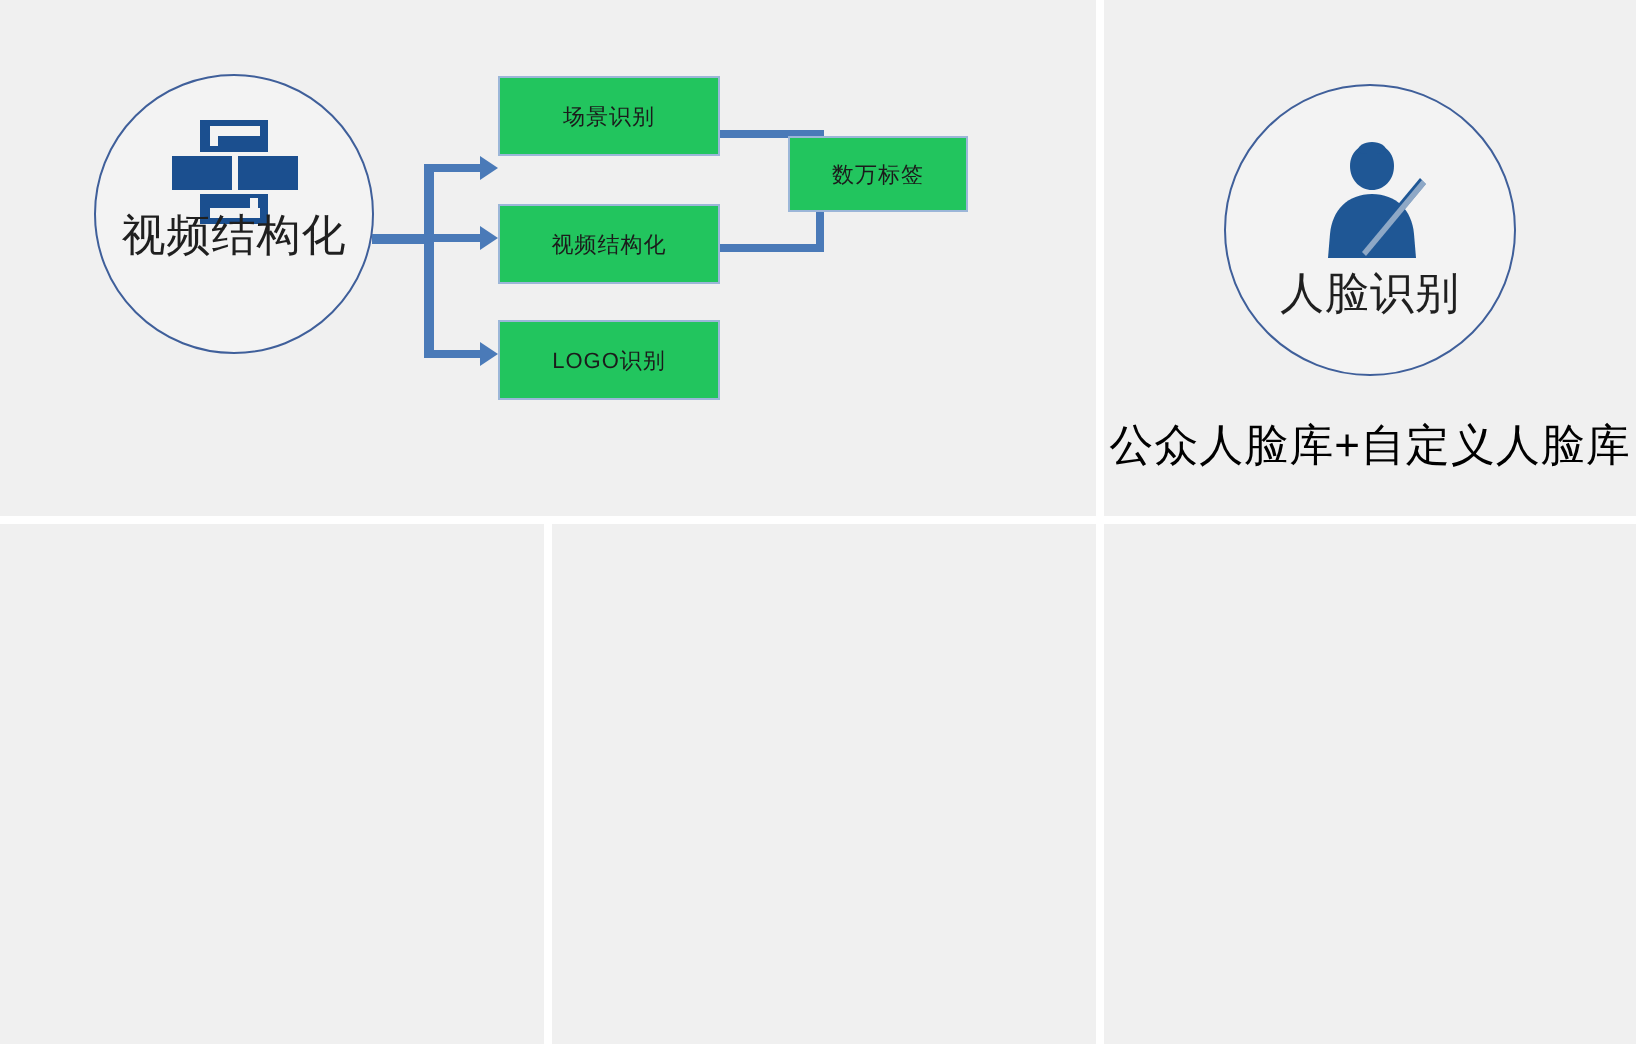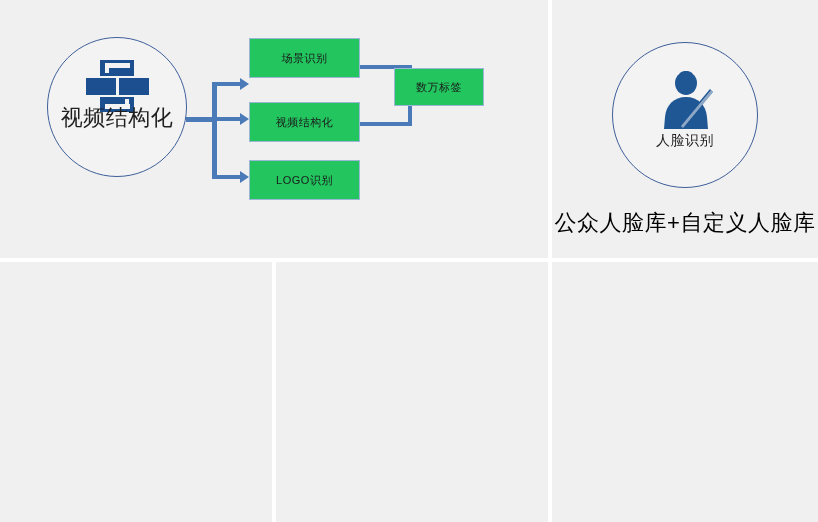--- a/index.html
+++ b/index.html
@@ -30,21 +30,21 @@
   .circle{
     position:absolute;border-radius:50%;
     border:1.4px solid #3f5f9a;
     background:#f3f3f3;
     box-sizing:border-box;
   }
   .circle-label{
     position:absolute;left:0;right:0;
     text-align:center;
     color:#1f1f1f;
-    font-size:14px;
+    font-size:22px;
     letter-spacing:.5px;
     white-space:nowrap;
   }
 
   
   .c-video{left:47px;top:37px;width:140px;height:140px;}
   .c-video .circle-label{top:65px;font-size:22px;}
   
   .c-face{left:612px;top:42px;width:146px;height:146px;}
   .c-face .circle-label{top:89px;}

